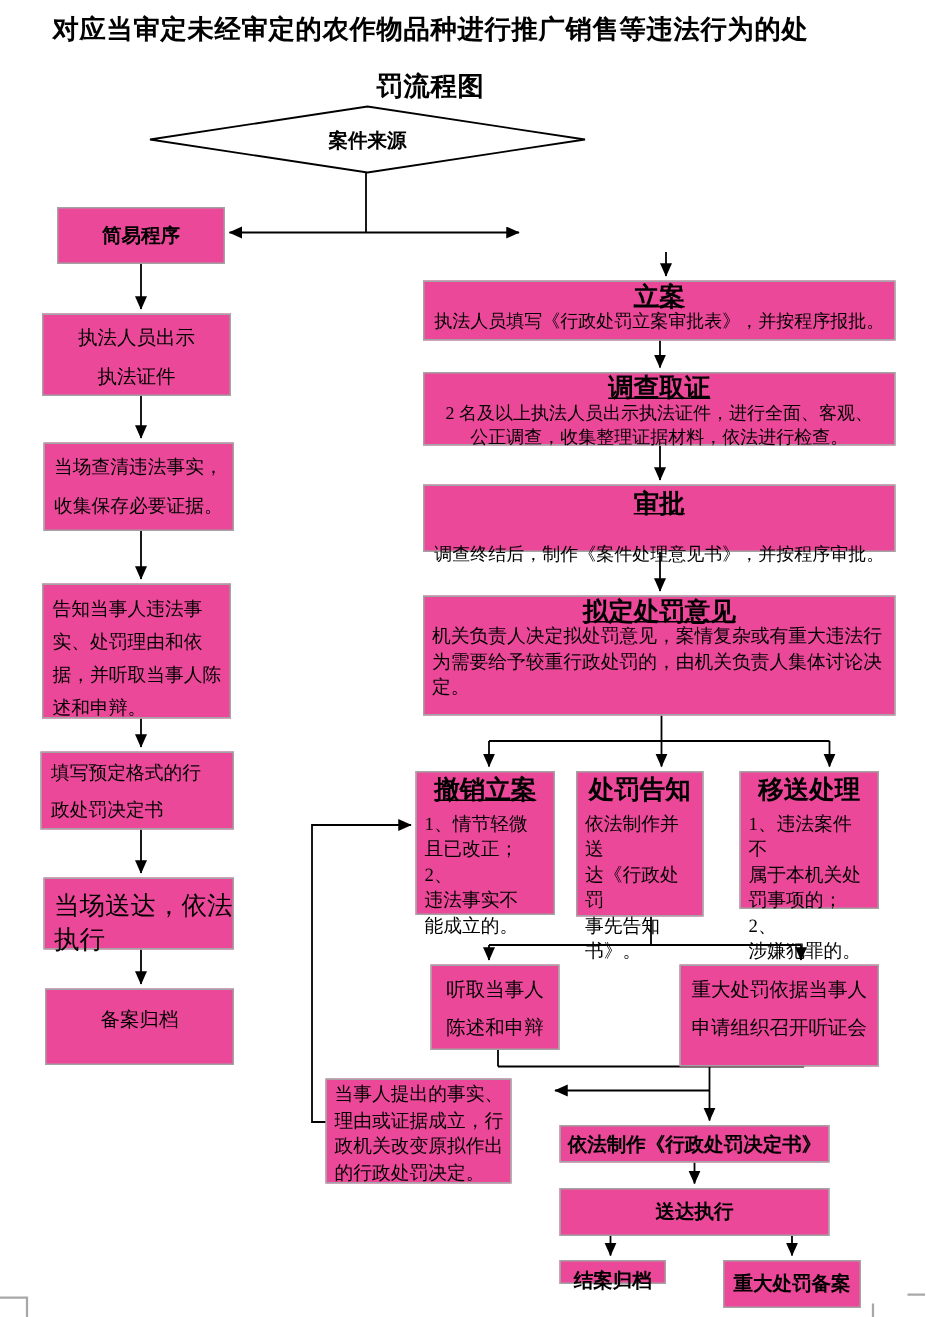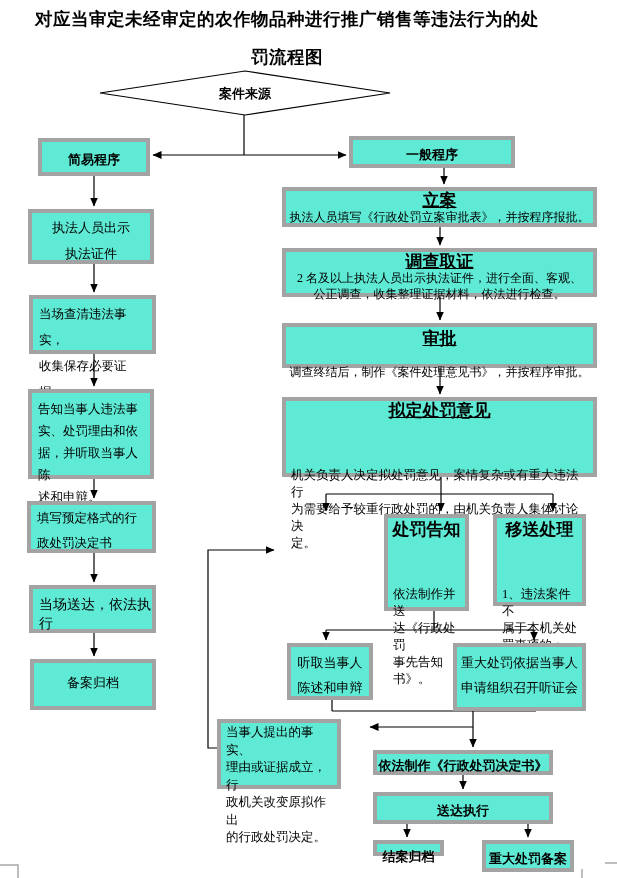--- a/index.html
+++ b/index.html
@@ -12,34 +12,34 @@
     overflow:hidden;
   }
   .title-line{
     position:absolute;left:0;width:574px;
     text-align:center;font-weight:bold;font-size:17.5px;
     letter-spacing:0.5px;white-space:nowrap;
   }
   svg.wires{position:absolute;left:0;top:0;z-index:0;}
   .box{
     position:absolute;box-sizing:border-box;
-    border:4px solid #a3a3a3;background:#5eead4;z-index:1;
+    border:1px solid #a3a3a3;background:#ec4899;z-index:1;
     font-size:13px;line-height:1.35;
   }
   .pre{white-space:pre-line;}
   .bold{font-weight:bold;}
   .center{text-align:center;}
   .diamond-label{
     position:absolute;z-index:1;text-align:center;
     font-weight:bold;font-size:13px;
   }
   .box .t{font-weight:bold;text-align:center;font-size:17px;line-height:16px;margin-top:2px;}
   .box .t.u{text-decoration:underline;}
   .box .b{font-size:12px;line-height:16px;text-align:center;white-space:pre-line;}
-  .box .b.left{text-align:left;padding:0 5px;line-height:17px;font-size:12.5px;margin-top:48px;}
+  .box .b.left{text-align:left;padding:0 5px;line-height:17px;font-size:12.5px;}
   .lbox{font-size:12.5px;line-height:22px;padding:5px 4px 0 6px;white-space:pre-line;}
   .mbox .b{margin-top:6px;}
 </style>
 </head>
 <body>
 
 <div id="canvas">
 
   <svg class="wires" width="617" height="878" viewBox="0 0 617 878">
     <defs>
@@ -112,25 +112,24 @@
 收集保存必要证据。</div>
 
   <div class="box lbox" style="left:28px;top:389px;width:126px;height:90px">告知当事人违法事
 实、处罚理由和依
 据，并听取当事人陈
 述和申辩。</div>
 
   <div class="box lbox" style="left:27px;top:501px;width:129px;height:52px;line-height:25px;padding-top:1px">填写预定格式的行
 政处罚决定书</div>
 
-  <div class="box pre" style="left:29px;top:585px;width:127px;height:48px;padding:7px 0 0 6px;font-size:14px">当场送达，依法执行</div>
+  <div class="box pre" style="left:29px;top:585px;width:127px;height:48px;padding:7px 0 0 6px;font-size:17px">当场送达，依法执行</div>
 
   <div class="box center pre" style="left:30px;top:659px;width:126px;height:51px;padding-top:11px;font-size:13px">备案归档</div>
 
-  <div class="box bold center" style="left:349px;top:136px;width:166px;height:32px;line-height:30px">一般程序</div>
 
   <div class="box" style="left:282px;top:187px;width:315px;height:40px">
     <div class="t u">立案</div>
     <div class="b">执法人员填写《行政处罚立案审批表》，并按程序报批。</div>
   </div>
 
   <div class="box" style="left:282px;top:248px;width:315px;height:49px">
     <div class="t u">调查取证</div>
     <div class="b">2 名及以上执法人员出示执法证件，进行全面、客观、
 公正调查，收集整理证据材料，依法进行检查。</div>
@@ -141,20 +140,27 @@
     <div class="b" style="margin-top:17px">调查终结后，制作《案件处理意见书》，并按程序审批。</div>
   </div>
 
   <div class="box" style="left:282px;top:397px;width:315px;height:80px">
     <div class="t u">拟定处罚意见</div>
     <div class="b left">机关负责人决定拟处罚意见，案情复杂或有重大违法行
 为需要给予较重行政处罚的，由机关负责人集体讨论决
 定。</div>
   </div>
 
+  <div class="box mbox" style="left:277px;top:514px;width:93px;height:96px">
+    <div class="t u" style="margin-top:4px">撤销立案</div>
+    <div class="b left">1、情节轻微
+且已改正；2、
+违法事实不
+能成立的。</div>
+  </div>
 
   <div class="box mbox" style="left:384px;top:514px;width:85px;height:97px">
     <div class="t" style="margin-top:4px">处罚告知</div>
     <div class="b left">依法制作并送
 达《行政处罚
 事先告知书》。</div>
   </div>
 
   <div class="box mbox" style="left:493px;top:514px;width:93px;height:92px">
     <div class="t" style="margin-top:4px">移送处理</div>

